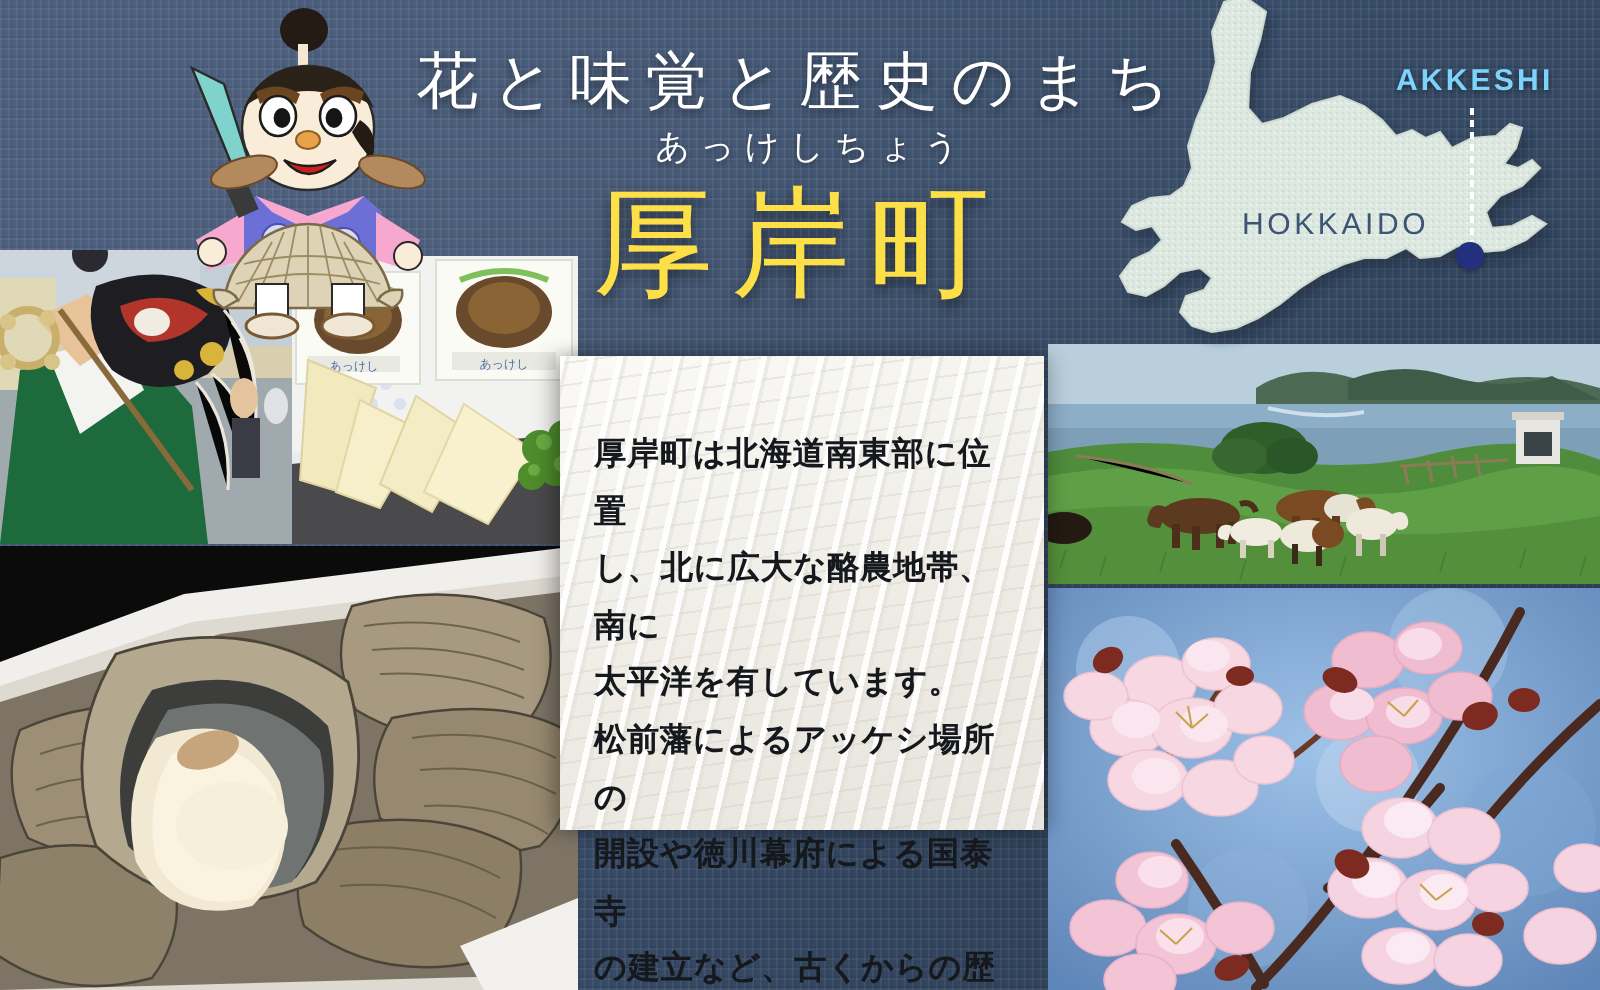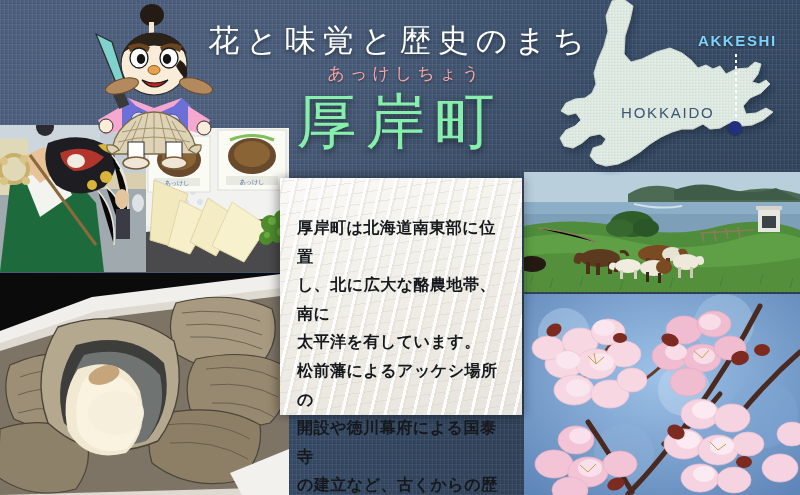--- a/index.html
+++ b/index.html
@@ -24,26 +24,26 @@
 
   
   .tagline{
     position:absolute;left:0;right:0;top:20px;text-align:center;
     color:#fff;font-family:"Liberation Serif",serif;font-size:31px;letter-spacing:7px;
     text-shadow:0 2px 4px rgba(0,0,0,.45);
     z-index:7;white-space:nowrap;
   }
   .kana{
     position:absolute;left:0;right:0;top:62px;text-align:center;
-    color:#fca5a5;font-family:Liberation Mono, monospace;font-size:17px;letter-spacing:5px;
+    color:#ffffff;font-family:Liberation Mono, monospace;font-size:17px;letter-spacing:5px;
     text-shadow:0 1px 3px rgba(0,0,0,.45);z-index:7;margin-left:12px;
   }
   .town{
     position:absolute;left:0;right:0;top:82px;text-align:center;
-    color:#86efac;font-family:"Liberation Serif",serif;font-size:60px;letter-spacing:9px;
+    color:#fde047;font-family:"Liberation Serif",serif;font-size:60px;letter-spacing:9px;
     text-shadow:0 3px 7px rgba(0,0,0,.5);z-index:7;
   }
 
   
   .map-wrap{position:absolute;left:530px;top:-4px;width:270px;height:190px;z-index:6;}
   .akkeshi-label{
     position:absolute;left:698px;top:32px;z-index:9;
     color:#7dd3fc;font-size:15px;font-weight:bold;letter-spacing:1.6px;
     font-family:"Liberation Sans",sans-serif;
     text-shadow:0 1px 3px rgba(0,0,0,.5);

